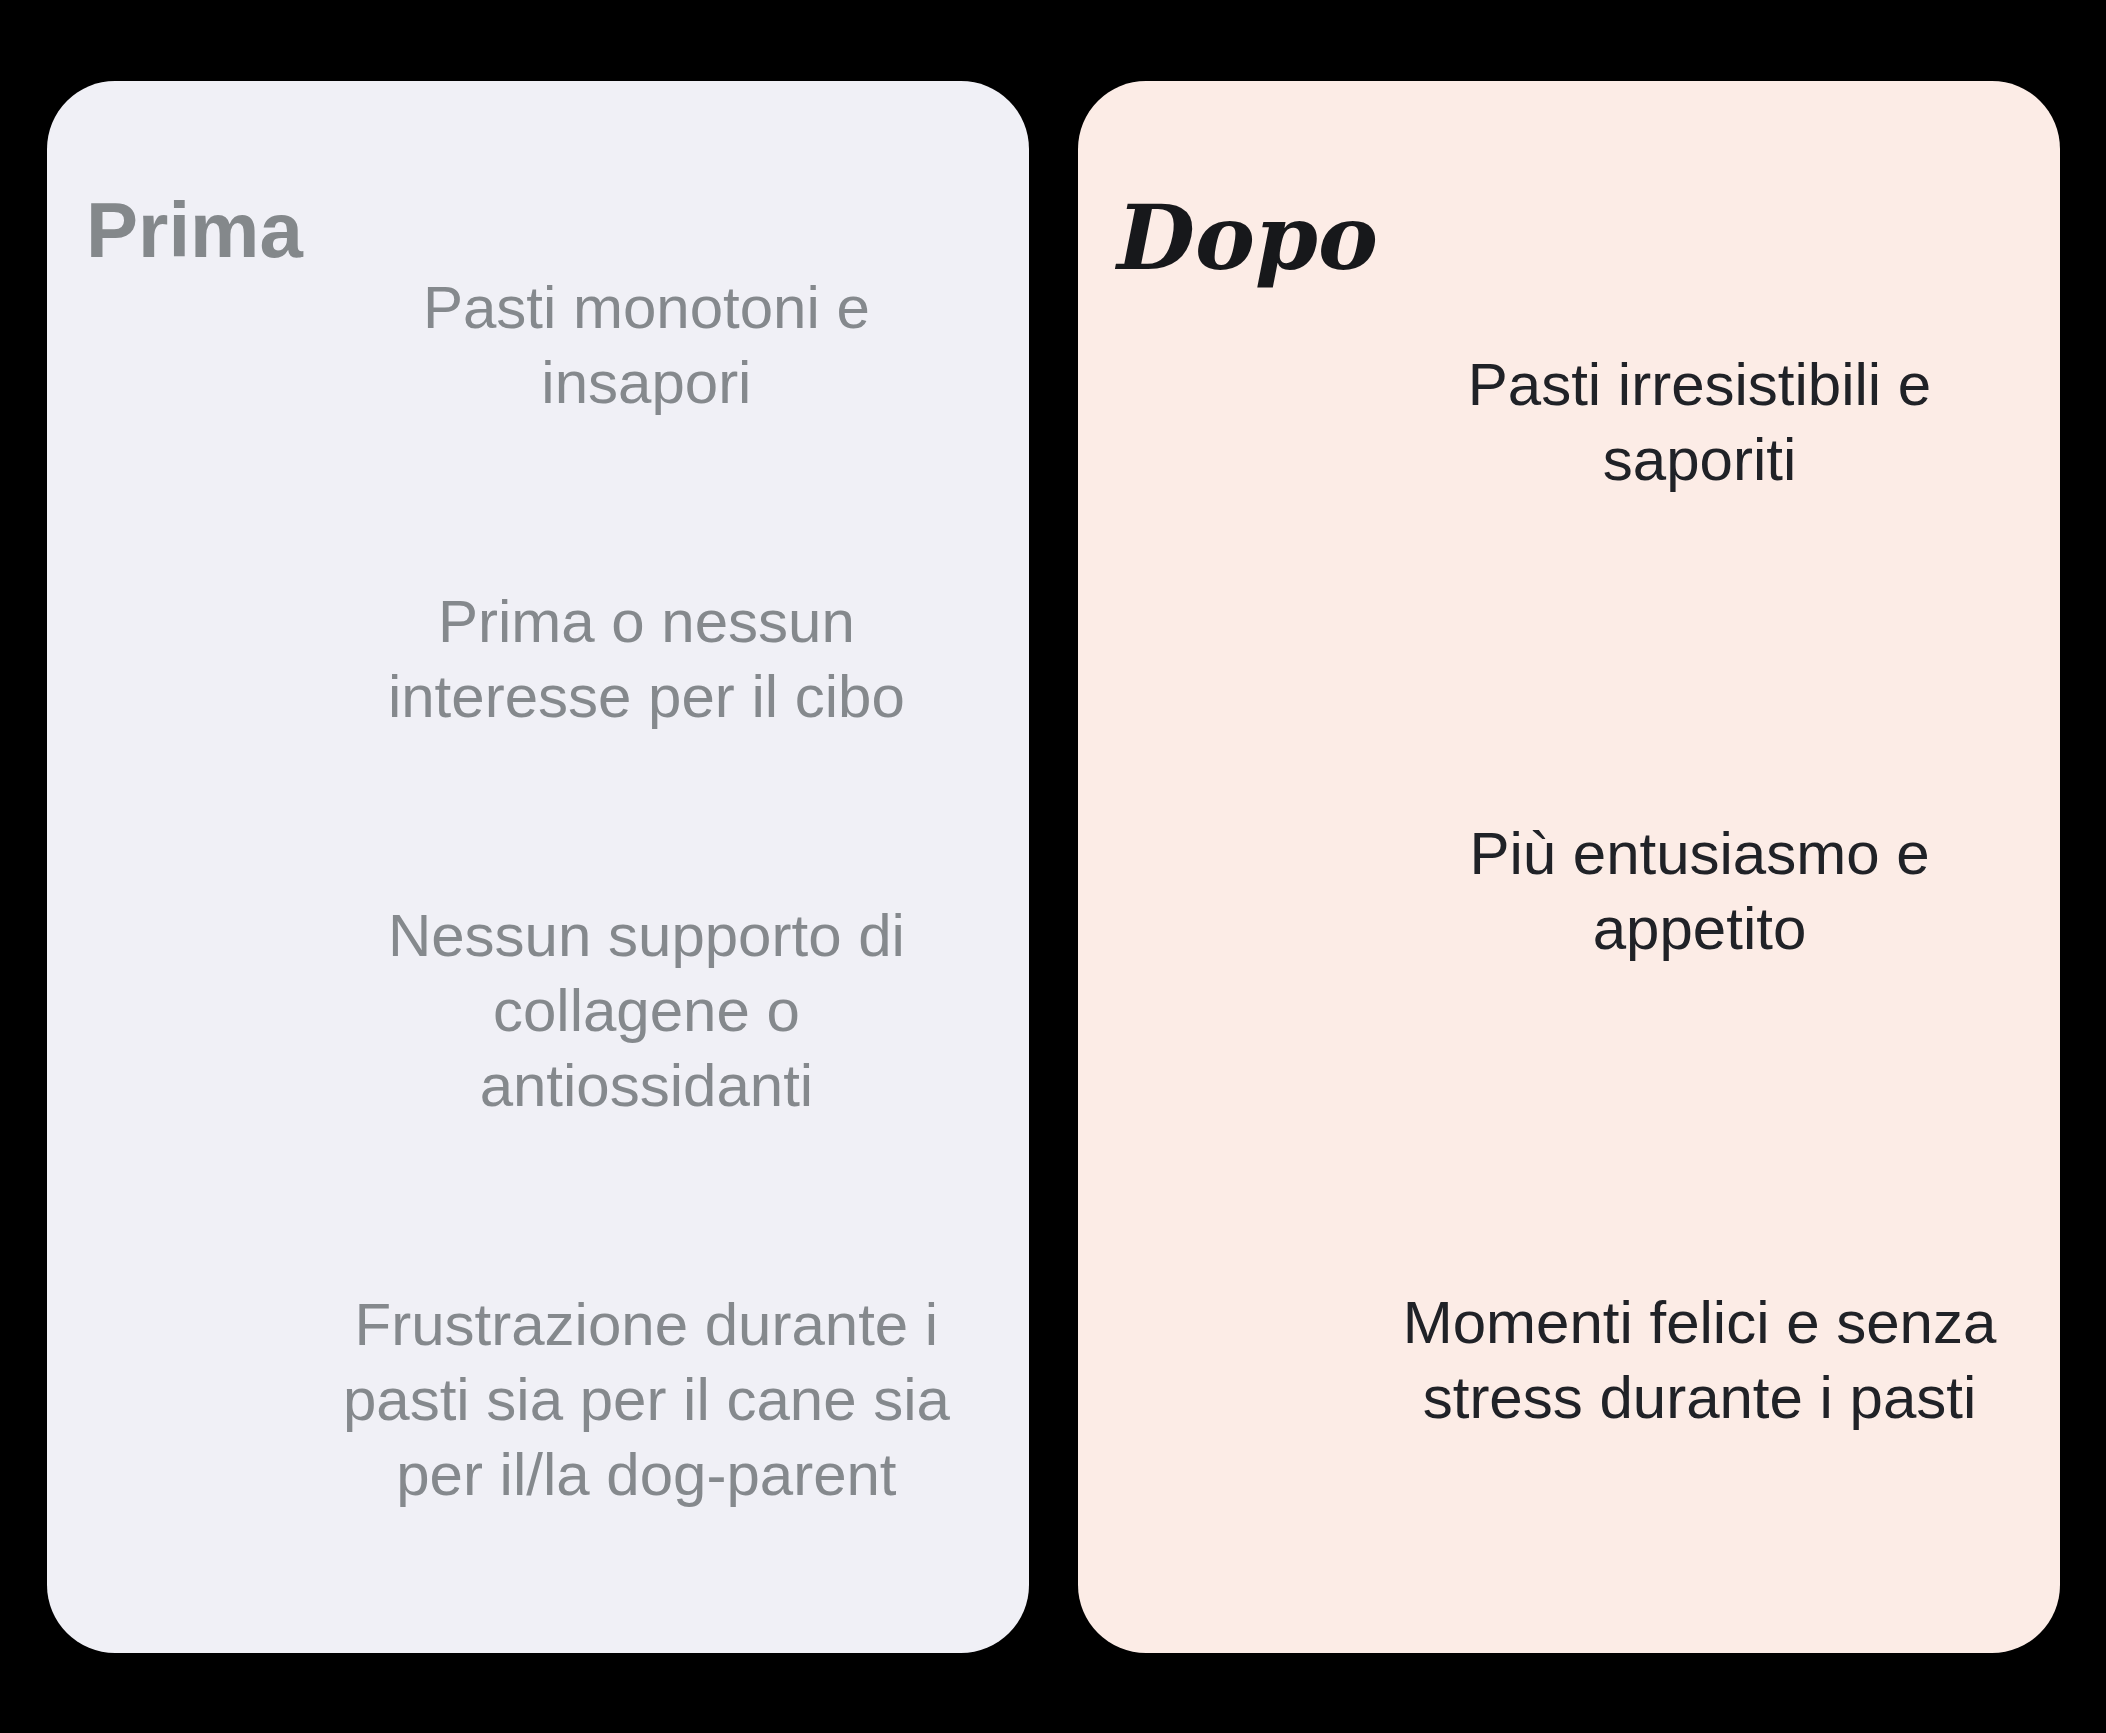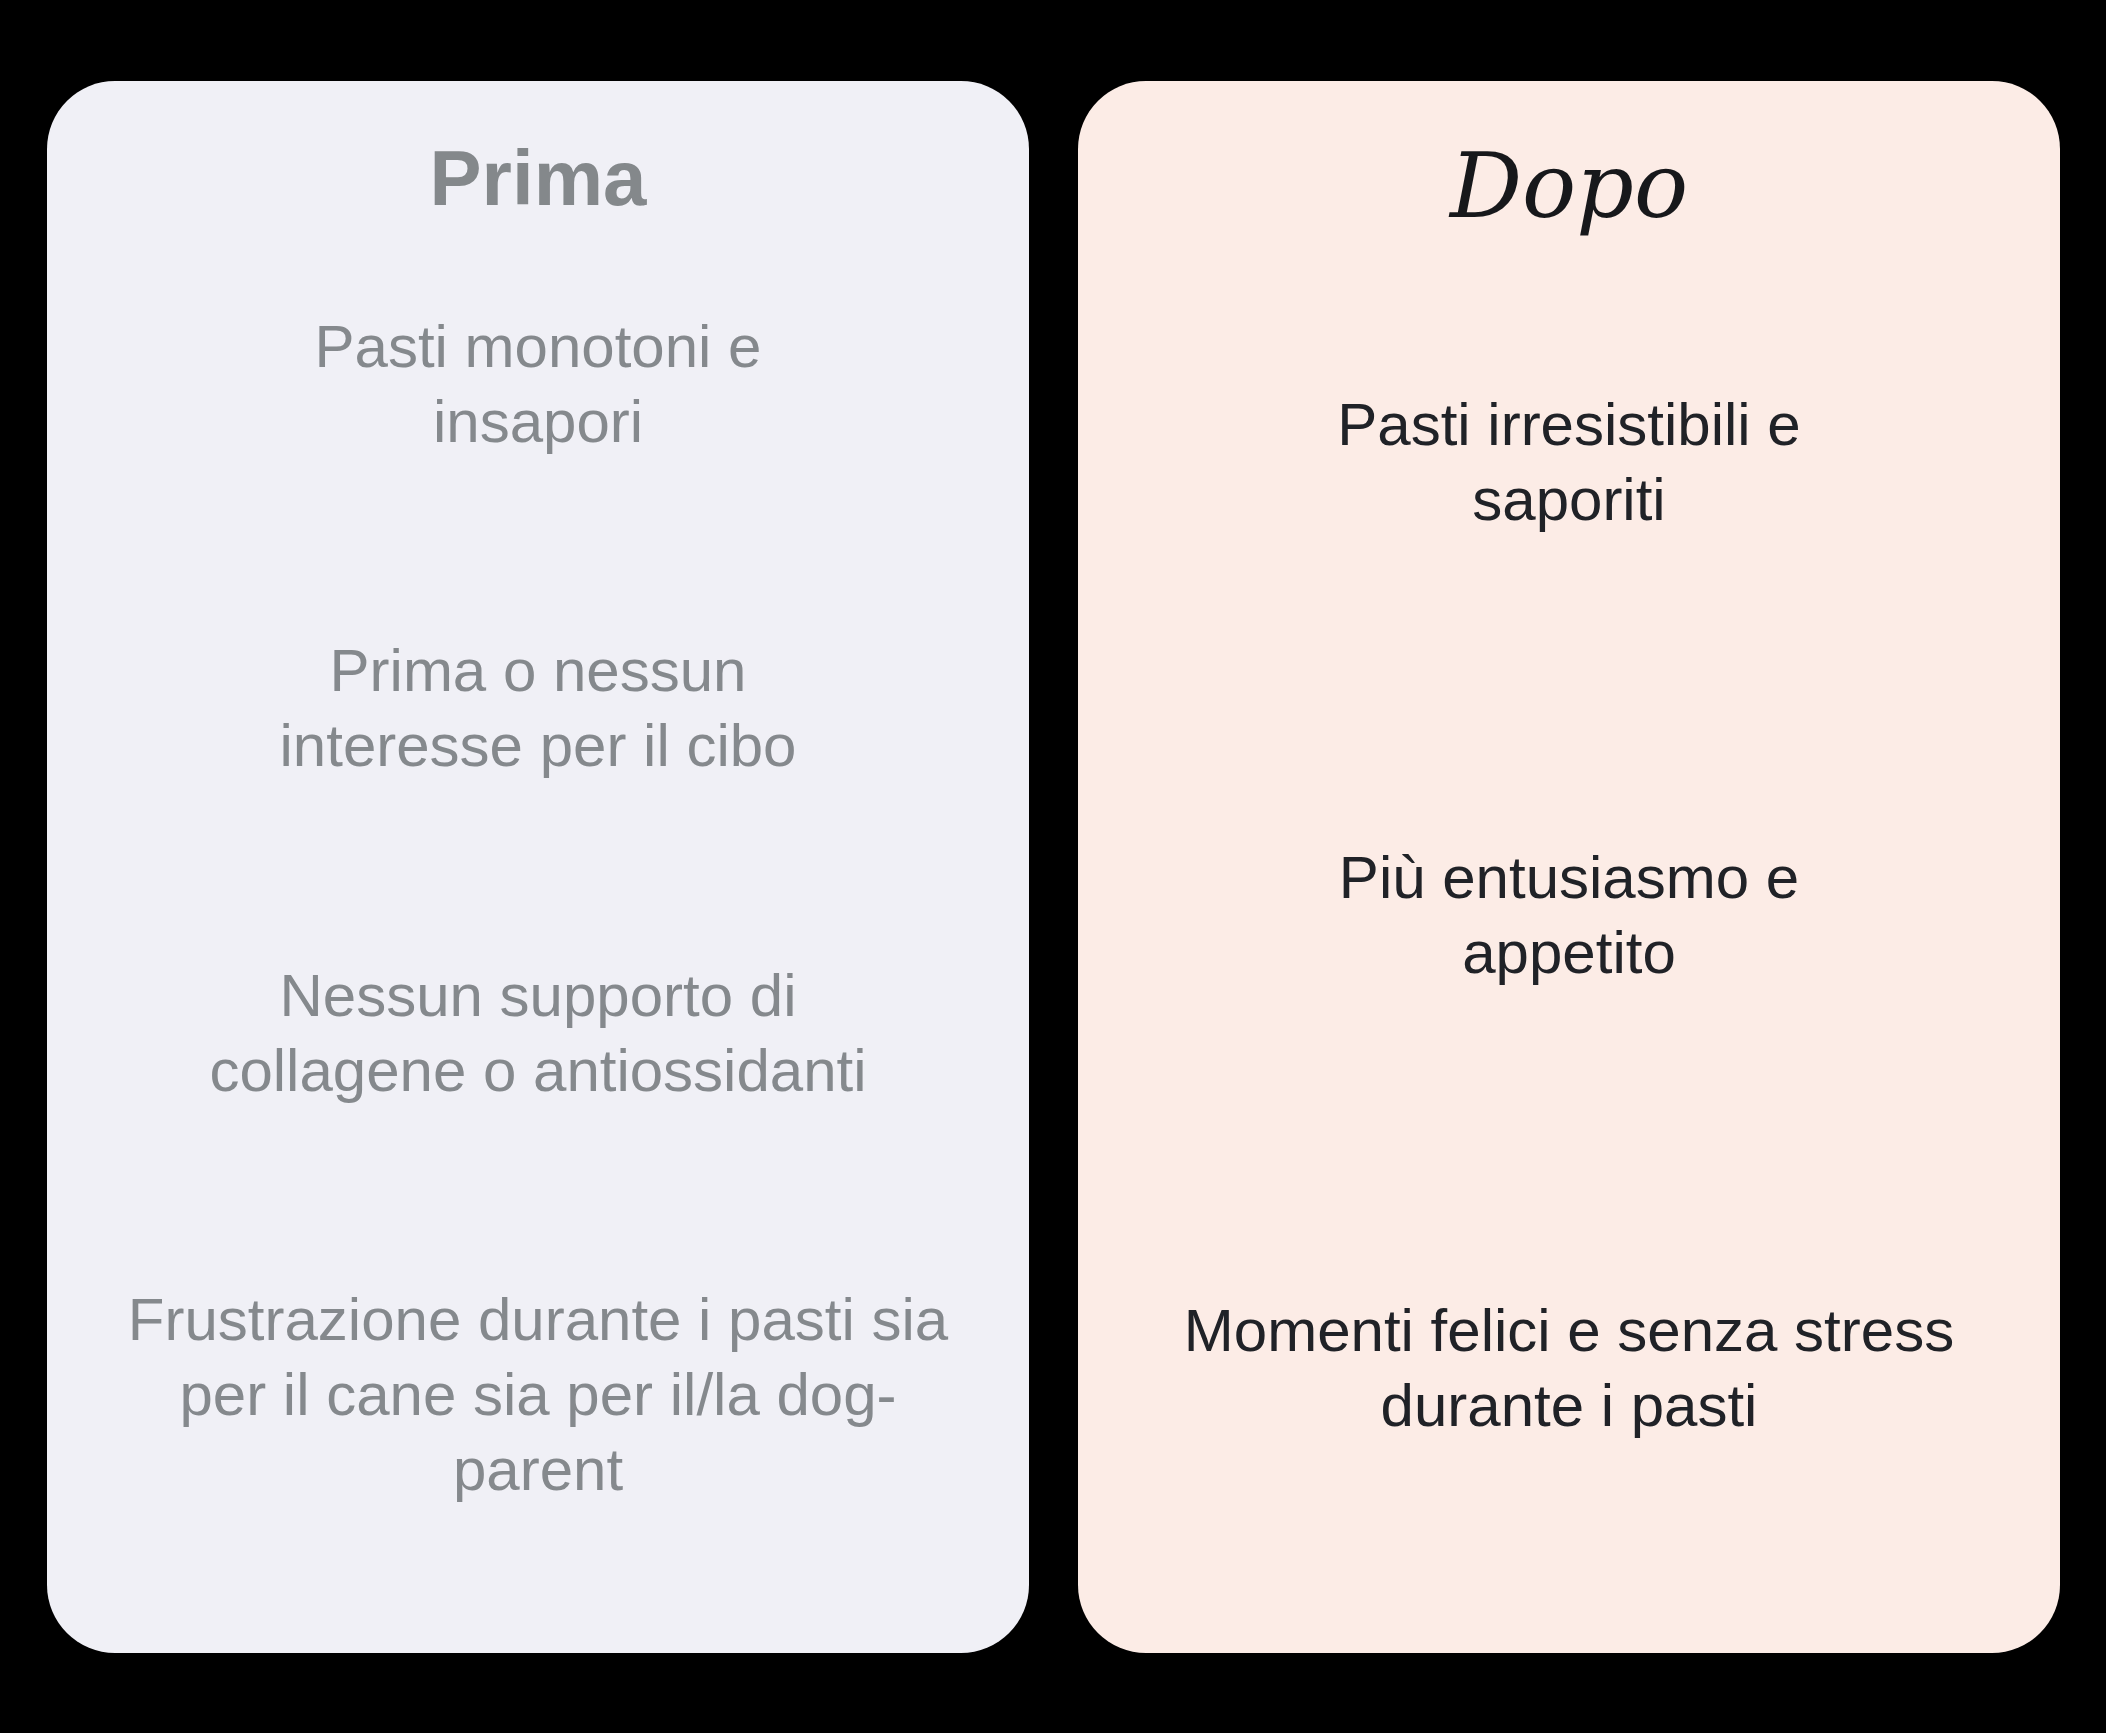--- a/index.html
+++ b/index.html
@@ -18,23 +18,22 @@
     gap: 49px;
     padding: 81px 47px;
     box-sizing: border-box;
     font-family: "Liberation Sans", sans-serif;
   }
   .card {
     width: 1142px;
     height: 1572px;
     border-radius: 68px;
     display: flex;
-    flex-direction: column;
     box-sizing: border-box;
-    padding: 55px 39px 59px 39px;
+    padding: 107px 39px 59px 39px;
   }
   .card-before {
     background: #F0F0F6;
   }
   .card-after {
     background: #FCECE6;
   }
   .card-title {
     margin: 0;
     text-align: center;
@@ -43,21 +42,21 @@
   }
   .card-before .card-title {
     font-family: "Liberation Sans", sans-serif;
     font-weight: 700;
     font-size: 78px;
     color: #84888B;
   }
   .card-after .card-title {
     font-family: "DejaVu Serif", serif;
     font-style: italic;
-    font-weight: 400;
+    font-weight: 700;
     font-size: 90px;
     color: #17181B;
   }
   .items {
     flex: 1 1 auto;
     display: flex;
     flex-direction: column;
     justify-content: space-around;
     align-items: center;
   }

